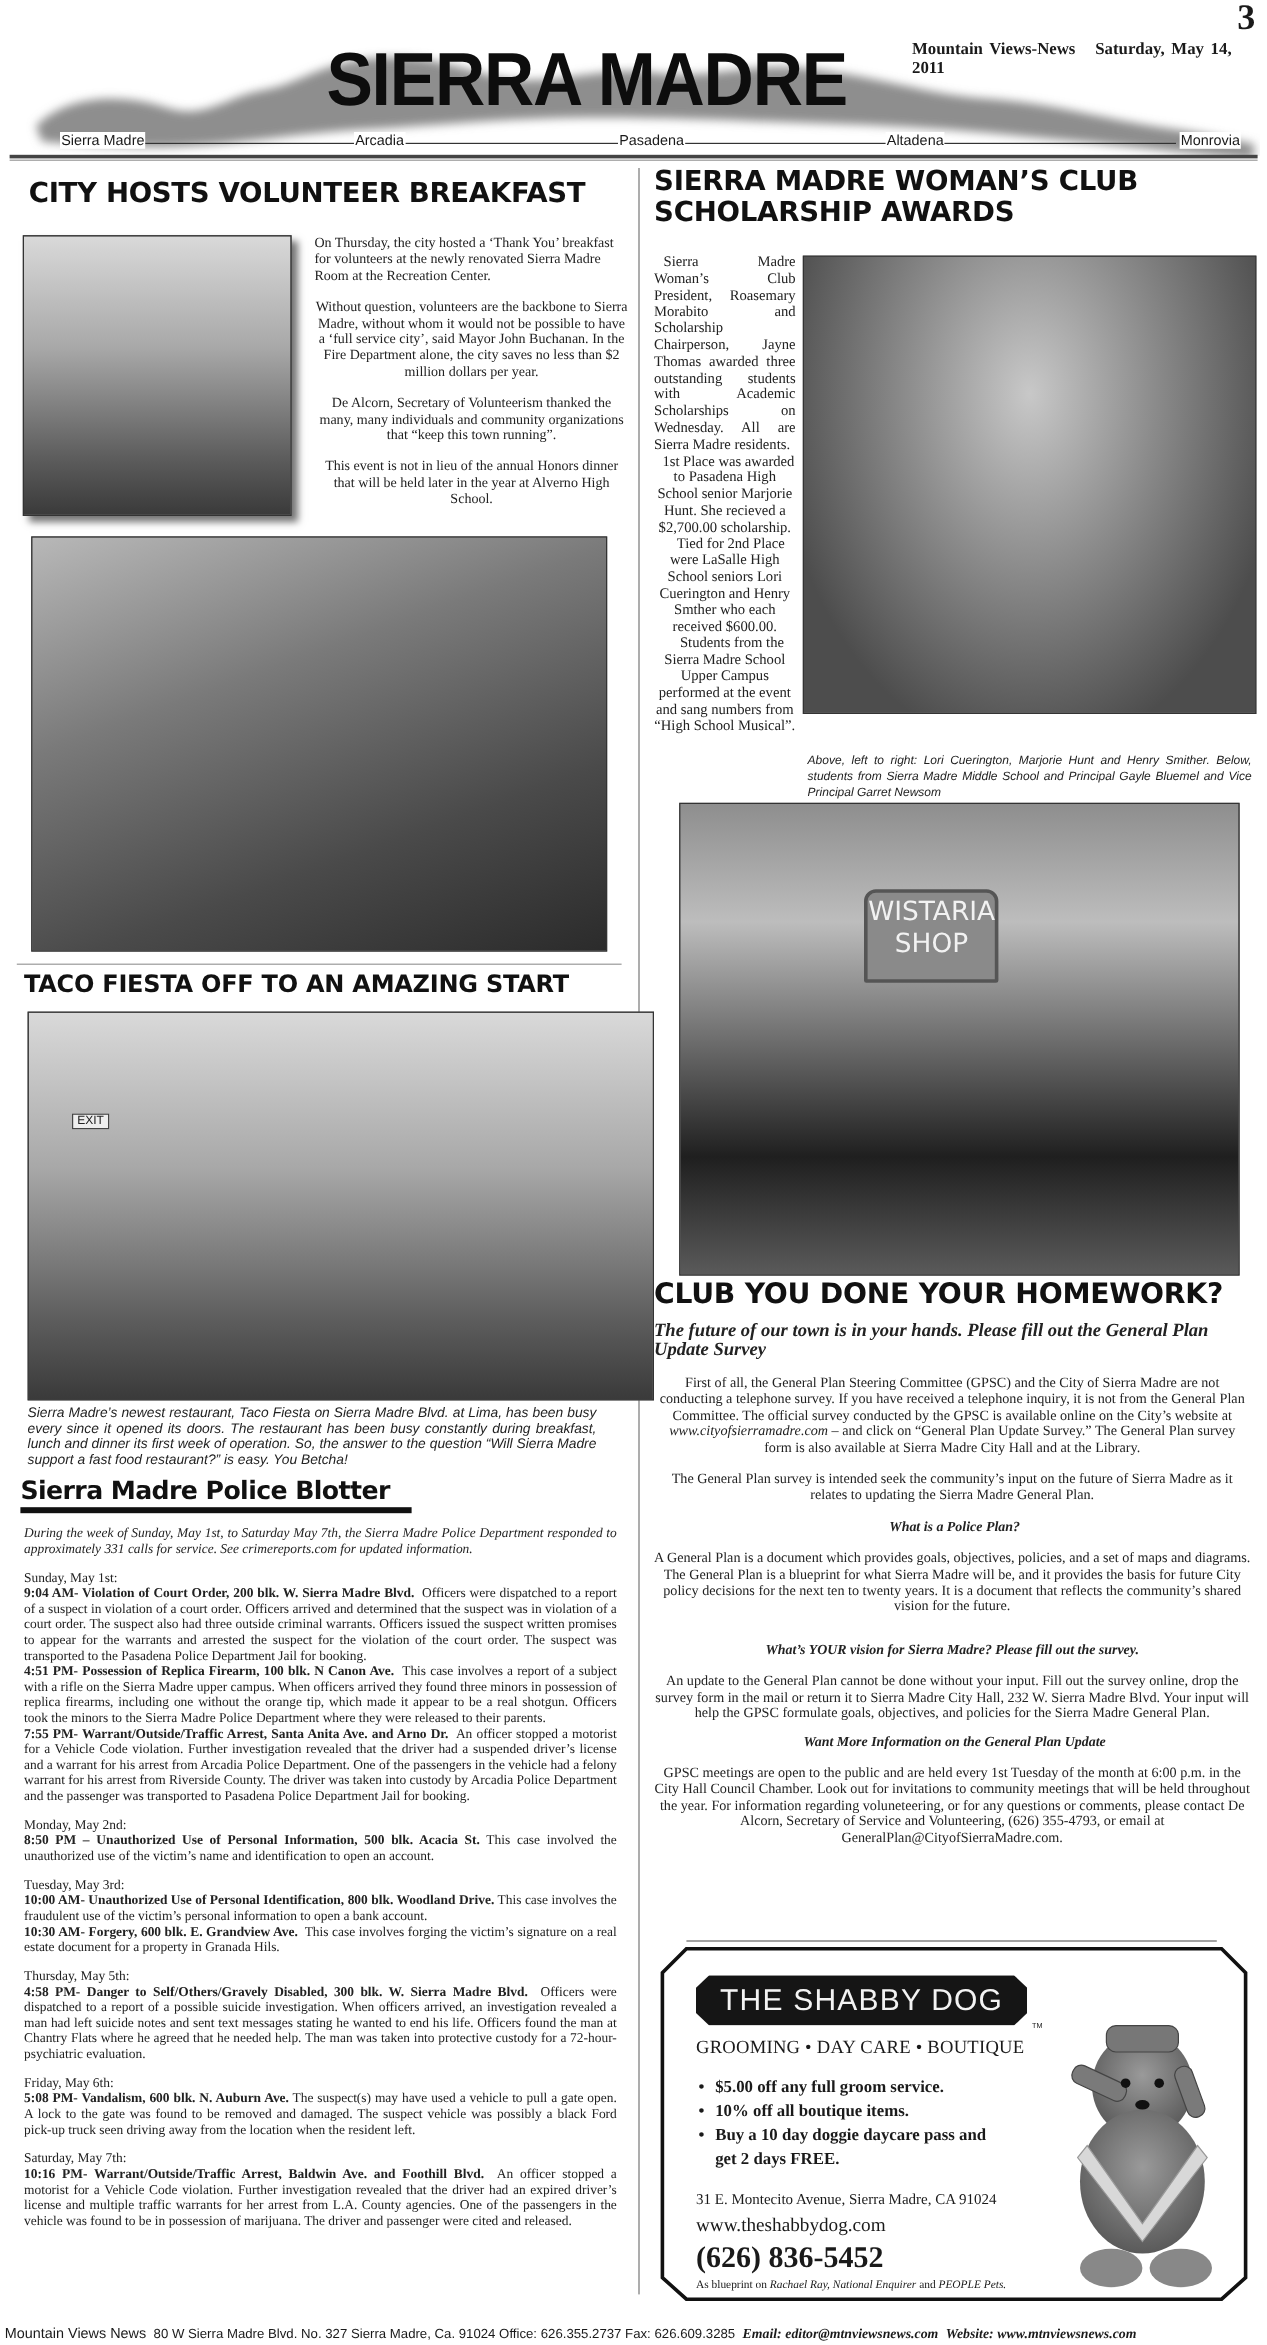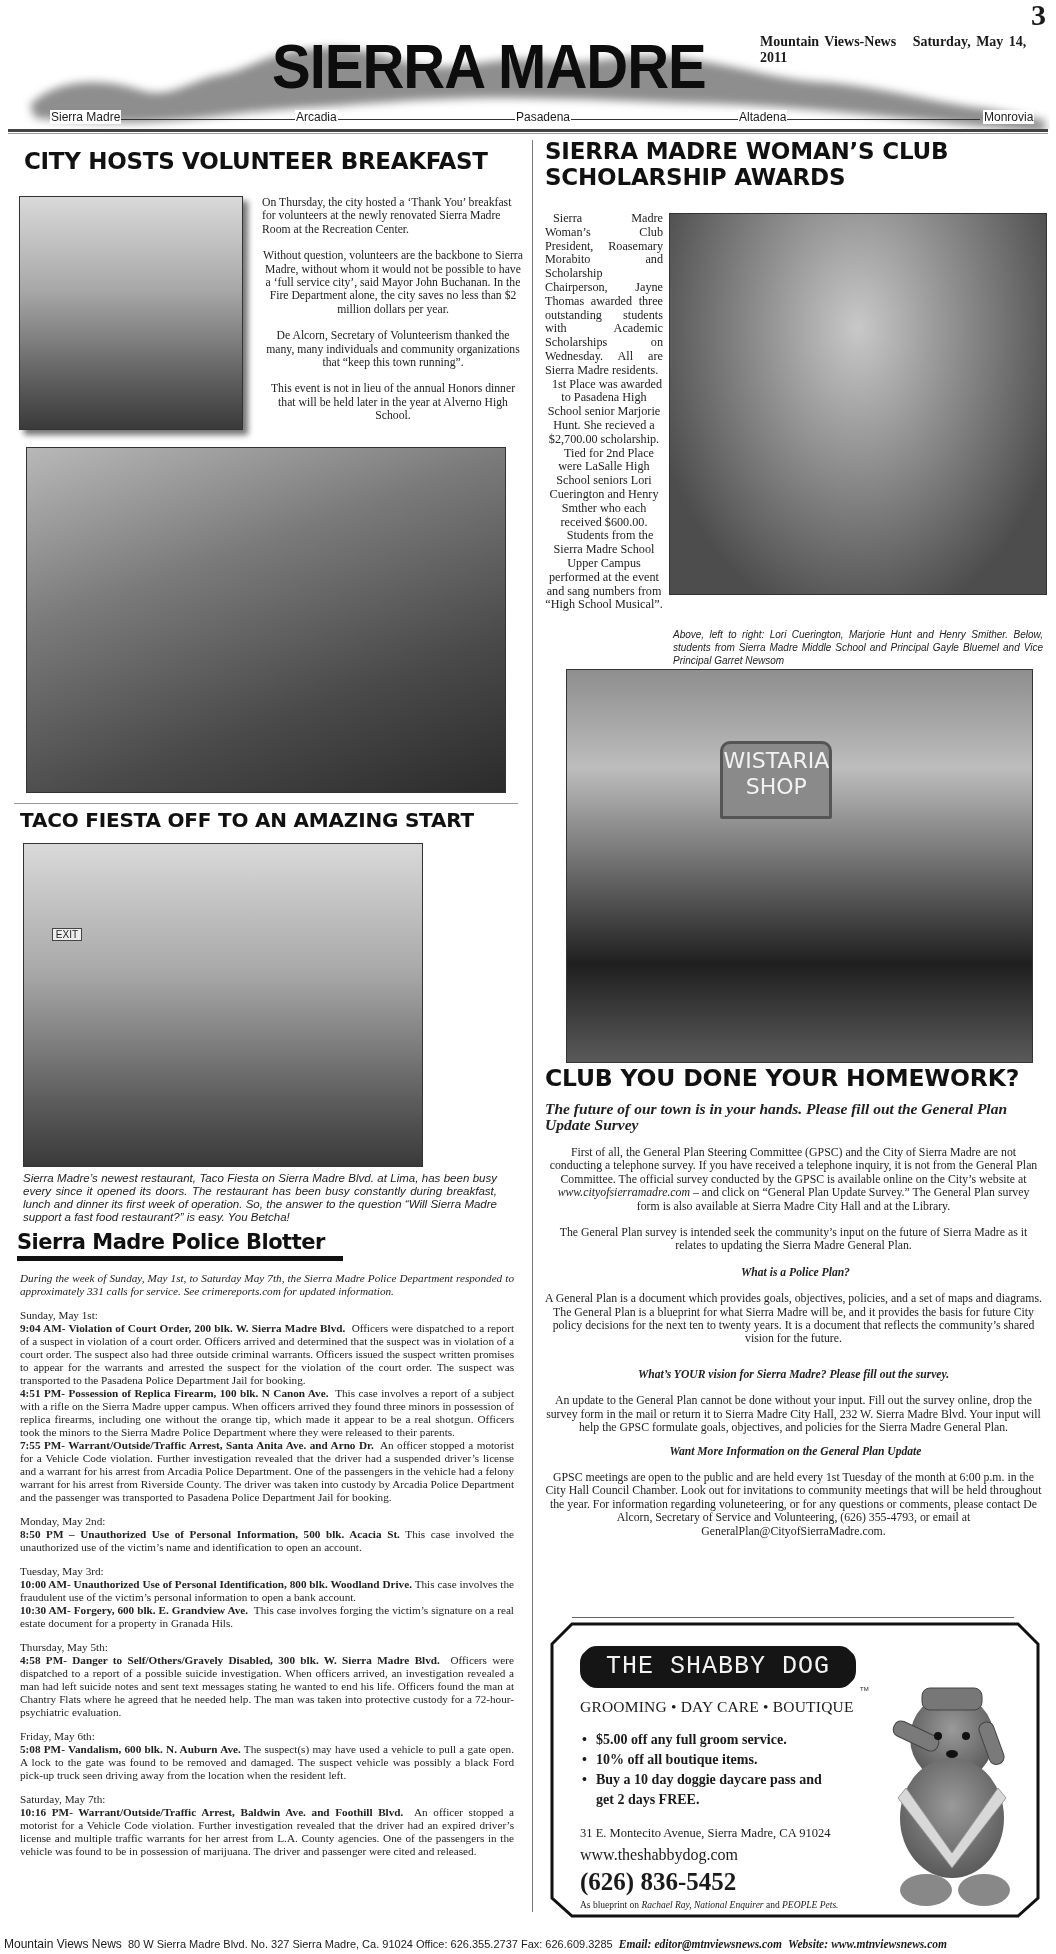--- a/index.html
+++ b/index.html
@@ -44,21 +44,21 @@
   .inc-title { font-weight: bold; }
   .blotter-p { margin-top: 11px; }
 
   
   .gp-sub { font-style: italic; font-weight: bold; font-size: 15.5px; line-height: 16px; }
   .gp-h { font-style: italic; font-weight: bold; font-size: 11.6px; }
 
   
   .ad { position: absolute; left: 548px; top: 1618px; width: 494px; height: 300px; }
   .ad svg.frame { position: absolute; inset: 0; }
-  .ad-logo { position: absolute; left: 32px; top: 28px; width: 276px; height: 42px; background: #151515; color: #f3f3f3; font-family: Liberation Mono, monospace; font-size: 25px; letter-spacing: 1px; text-align: center; line-height: 42px; clip-path: polygon(4% 0, 96% 0, 100% 25%, 100% 75%, 96% 100%, 4% 100%, 0 75%, 0 25%); border-radius: 17px; }
+  .ad-logo { position: absolute; left: 32px; top: 28px; width: 276px; height: 42px; background: #151515; color: #f3f3f3; font-family: Liberation Sans, sans-serif; font-size: 25px; letter-spacing: 1px; text-align: center; line-height: 42px; clip-path: polygon(4% 0, 96% 0, 100% 25%, 100% 75%, 96% 100%, 4% 100%, 0 75%, 0 25%); }
   .ad-tm { position: absolute; left: 312px; top: 68px; font-size: 6px; font-family: "Liberation Sans", sans-serif; }
   .ad-services { position: absolute; left: 32px; top: 80px; font-family: "Liberation Serif", serif; font-size: 15.5px; letter-spacing: 0.2px; }
   .ad-list { position: absolute; left: 34px; top: 112px; font-family: "Liberation Serif", serif; font-weight: bold; font-size: 14px; line-height: 20px; list-style: none; }
   .ad-list li { padding-left: 14px; position: relative; }
   .ad-list li::before { content: "•"; position: absolute; left: 0; }
   .ad-addr { position: absolute; left: 32px; top: 208px; font-size: 12.5px; }
   .ad-web { position: absolute; left: 32px; top: 228px; font-size: 16px; }
   .ad-phone { position: absolute; left: 32px; top: 250px; font-size: 25px; font-weight: bold; }
   .ad-feat { position: absolute; left: 32px; top: 294px; font-size: 9.5px; }
   .dog { position: absolute; left: 318px; top: 60px; width: 168px; height: 230px; }
@@ -111,21 +111,21 @@
   </div>
   <div class="photo" style="left:26px;top:447px;width:480px;height:346px">
       <div class="ph-a"></div>
     </div>
 </section>
 
 <div class="hrule" style="left:14px;top:803px;width:504px"></div>
 
 <section>
   <h1 class="headline abs" style="left:20px;top:808px;font-size:20px;letter-spacing:-0.2px">TACO FIESTA OFF TO AN AMAZING START</h1>
-  <div class="photo ph-light" style="left:23px;top:843px;width:400px;height:324px">
+  <div class="photo ph-light" style="left:23px;top:843px;width:522px;height:324px">
     <div class="ph-a"></div>
     <span class="exit">EXIT</span>
   </div>
   <div class="caption abs" style="left:23px;top:1172px;width:474px">Sierra Madre’s newest restaurant, Taco Fiesta on Sierra Madre Blvd. at Lima, has been busy every since it opened its doors.  The restaurant has been busy constantly during breakfast, lunch and dinner its first week of operation.  So, the answer to the question “Will Sierra Madre support a fast food restaurant?” is easy.  You Betcha!</div>
 </section>
 
 <section>
   <div class="blotter-head">Sierra Madre Police Blotter</div>
   <div class="blotter-bar"></div>
   <div class="body-text justify abs" style="left:20px;top:1272px;width:494px;font-size:11.2px;line-height:13px">

